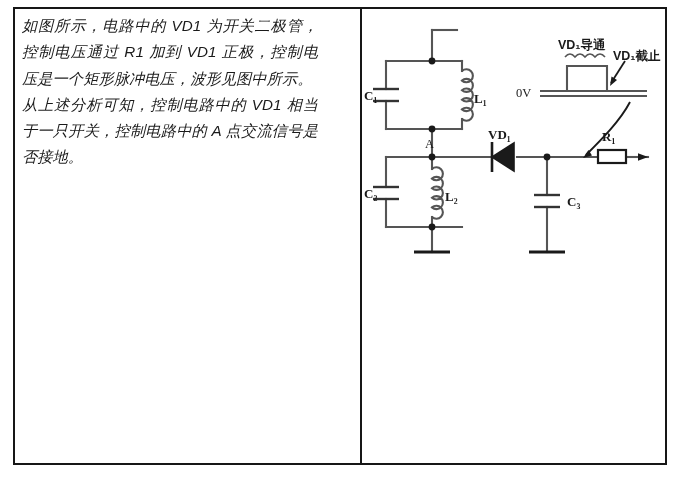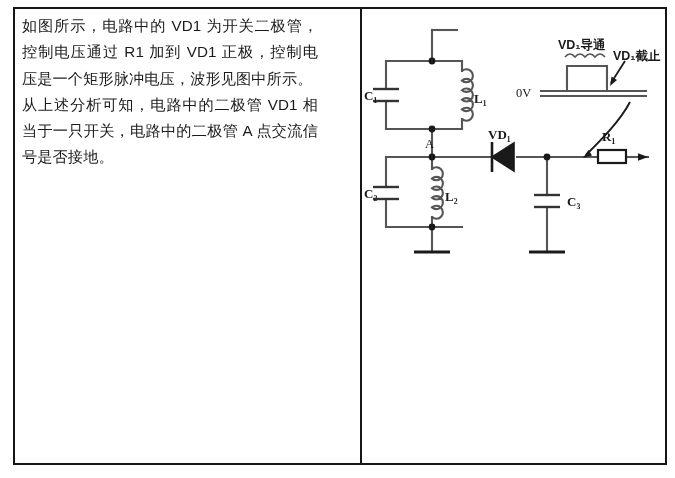--- a/index.html
+++ b/index.html
@@ -36,20 +36,21 @@
     background: #161616;
   }
   .text-cell {
     position: absolute;
     left: 0px;
     top: 0px;
     width: 310px;
     height: 100%;
     box-sizing: border-box;
     padding: 4px 7px 0 7px;
+    font-style: italic;
   }
   .para {
     font-size: 15.2px;
     line-height: 26.3px;
     color: #1a1a1a;
     letter-spacing: 0.1px;
     text-align: justify;
     margin: 0;
     font-family: "Liberation Sans", "DejaVu Sans", sans-serif;
   }
@@ -70,21 +71,21 @@
 <body>
 
 <div id="page">
 
   <div class="table-frame">
 
     <div class="col-divider"></div>
 
     <div class="text-cell">
       <p class="para">如图所示，电路中的 VD1 为开关二极管，控制电压通过 R1 加到 VD1 正极，控制电压是一个矩形脉冲电压，波形见图中所示。</p>
-      <p class="para">从上述分析可知，电路中的二极管 VD1 相当于一只开关，电路中的二极管 A 点交流信号是否接地。</p>
+      <p class="para">从上述分析可知，控制电路中的 VD1 相当于一只开关，控制电路中的 A 点交流信号是否接地。</p>
     </div>
 
     <div class="diagram-cell">
       <svg width="305" height="456" viewBox="0 0 305 456">
 
         <g fill="none" stroke="#555555" stroke-width="2.1" stroke-linecap="square">
 
           <path d="M 70 21 L 70 52"></path>
           <path d="M 70 21 L 95 21"></path>
 

